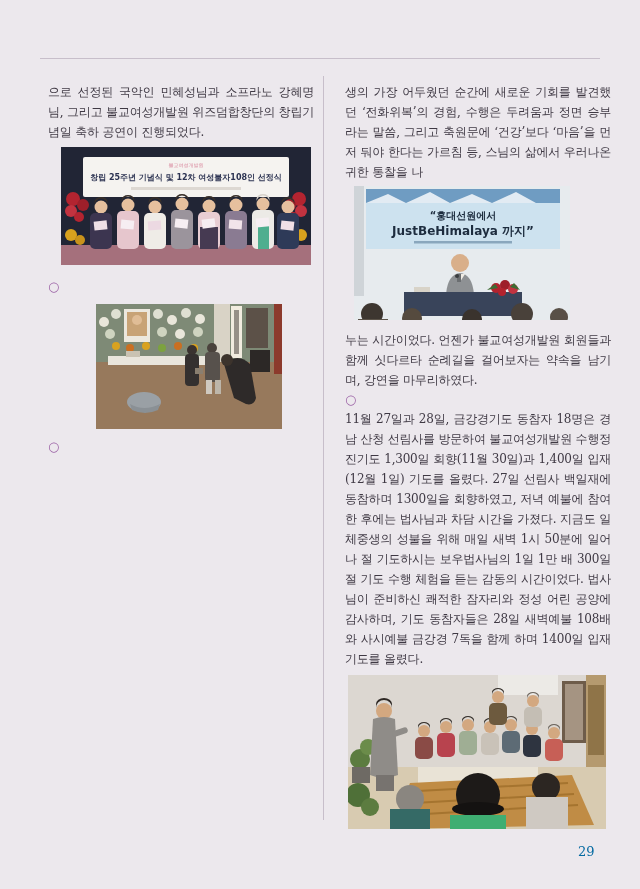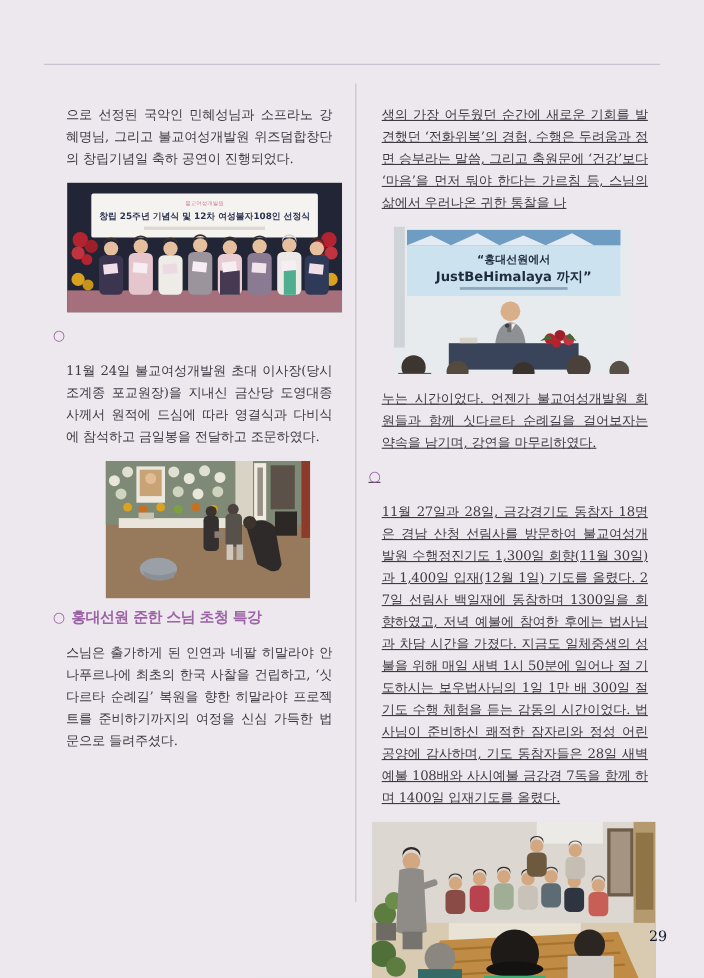--- a/index.html
+++ b/index.html
@@ -6,44 +6,43 @@
   body{
     width:640px;height:889px;position:relative;overflow:hidden;
     background:#ece8ed;
     font-family:"DejaVu Serif","Liberation Serif",serif;
     color:#3f3944;
   }
   .rule-top{position:absolute;left:40px;top:58px;width:560px;height:1px;background:#c7beca;}
   .v-divider{position:absolute;left:323px;top:76px;width:1px;height:744px;background:#c7beca;}
   .col{position:absolute;top:82px;width:266px;}
   .col-left{left:48px;}
-  .col-right{left:335px;text-decoration:underline;}
+  .col-right{left:345px;}
   p.body{
-    margin:12px;font-size:12px;line-height:20px;letter-spacing:-0.2px;
+    margin:0;font-size:12px;line-height:20px;letter-spacing:-0.2px;
     text-align:justify;word-break:break-all;
   }
   h3.sec{
     display:flex;align-items:flex-start;gap:6px;
     margin:0;font-family:"DejaVu Sans","Liberation Sans",sans-serif;
     font-size:13.5px;font-weight:bold;color:#9c63a6;line-height:19px;
     letter-spacing:-0.5px;white-space:nowrap;
   }
   h3.sec .bullet{font-weight:normal;font-size:13px;line-height:19px;}
   h3.sec .hline{display:block;white-space:nowrap;}
   figure{margin:0;padding:0;line-height:0;}
   .fig1{margin:5px 0 12px 13px;width:290px;height:118px;}
   .fig2{margin:0 0 8px 48px;width:186px;height:125px;}
-  .fig3{margin:4px 0 10px 23px;width:216px;height:134px;}
+  .fig3{margin:4px 0 10px 9px;width:216px;height:134px;}
   .fig4{margin:6px 0 0 3px;width:258px;height:154px;}
   .mt14{margin-top:14px;} .mt12{margin-top:12px;} .mt16{margin-top:16px;}
   .mb6{margin-bottom:6px;}
   .page-number{
-    position:absolute;left:578px;top:844px;font-size:13px;color:#0f172a;
+    position:absolute;left:578px;top:844px;font-size:13px;color:#0369a1;
     font-family:"DejaVu Serif","Liberation Serif",serif;
-    margin-left:12px;
   }
   svg{display:block;}
   svg text{font-family:"DejaVu Sans","Liberation Sans",sans-serif;}
 </style>
 </head>
 <body>
 
 <div class="rule-top"></div>
 <div class="v-divider"></div>
 
@@ -132,21 +131,20 @@
             <rect x="220" y="74" width="13" height="9" fill="#f0dfe6" transform="rotate(6 226 78)"></rect>
           </g>
       </g>
     </svg>
   </figure>
 
 
   <h3 class="sec mt14 mb6">
     <span class="bullet">○</span>
   </h3>
-  <p class="body">11월 24일 불교여성개발원 초대 이사장(당시 조계종 포교원장)을 지내신 금산당 도영대종사께서 원적에 드심에 따라 영결식과 다비식에 참석하고 금일봉을 전달하고 조문하였다.</p>
 
   <figure class="fig2" style="margin-top:8px;">
     <svg viewBox="0 0 186 125" width="186" height="125">
       <rect width="186" height="125" fill="#97795c"></rect>
       <rect width="186" height="58" fill="#7e8a76"></rect>
 
       <g>
         <circle cx="8" cy="18" r="5" fill="#e9e6da"></circle>
           <circle cx="20" cy="10" r="5" fill="#dfe0d2"></circle>
           <circle cx="34" cy="16" r="5" fill="#e9e6da"></circle>
@@ -193,23 +191,21 @@
         <path d="M128 60 q14 -12 26 0 l6 34 q-2 8 -10 6 l-12 -6 z" fill="#2e2a29"></path>
         <circle cx="131" cy="56" r="6" fill="#3c332c"></circle>
       </g>
       <ellipse cx="48" cy="98" rx="17" ry="10" fill="#9aa0a5"></ellipse>
       <path d="M34 100 q14 8 30 0 l-2 6 q-13 6 -26 0 z" fill="#8a9095"></path>
     </svg>
   </figure>
 
   <h3 class="sec mt12 mb6">
     <span class="bullet">○</span>
-    <span class="htxt">홍대선원 준한 스님 초청 특강</span>
   </h3>
-  <p class="body">스님은 출가하게 된 인연과 네팔 히말라야 안나푸르나에 최초의 한국 사찰을 건립하고, ‘싯다르타 순례길’ 복원을 향한 히말라야 프로젝트를 준비하기까지의 여정을 신심 가득한 법문으로 들려주셨다.</p>
 </div>
 
 <div class="col col-right">
 
   <p class="body">생의 가장 어두웠던 순간에 새로운 기회를 발견했던 ‘전화위복’의 경험, 수행은 두려움과 정면 승부라는 말씀, 그리고 축원문에 ‘건강’보다 ‘마음’을 먼저 둬야 한다는 가르침 등, 스님의 삶에서 우러나온 귀한 통찰을 나</p>
 
   <figure class="fig3">
     <svg viewBox="0 0 216 134" width="216" height="134">
       <rect width="216" height="134" fill="#e7ebee"></rect>
       <rect x="0" y="0" width="10" height="110" fill="#cfd4d8"></rect>

